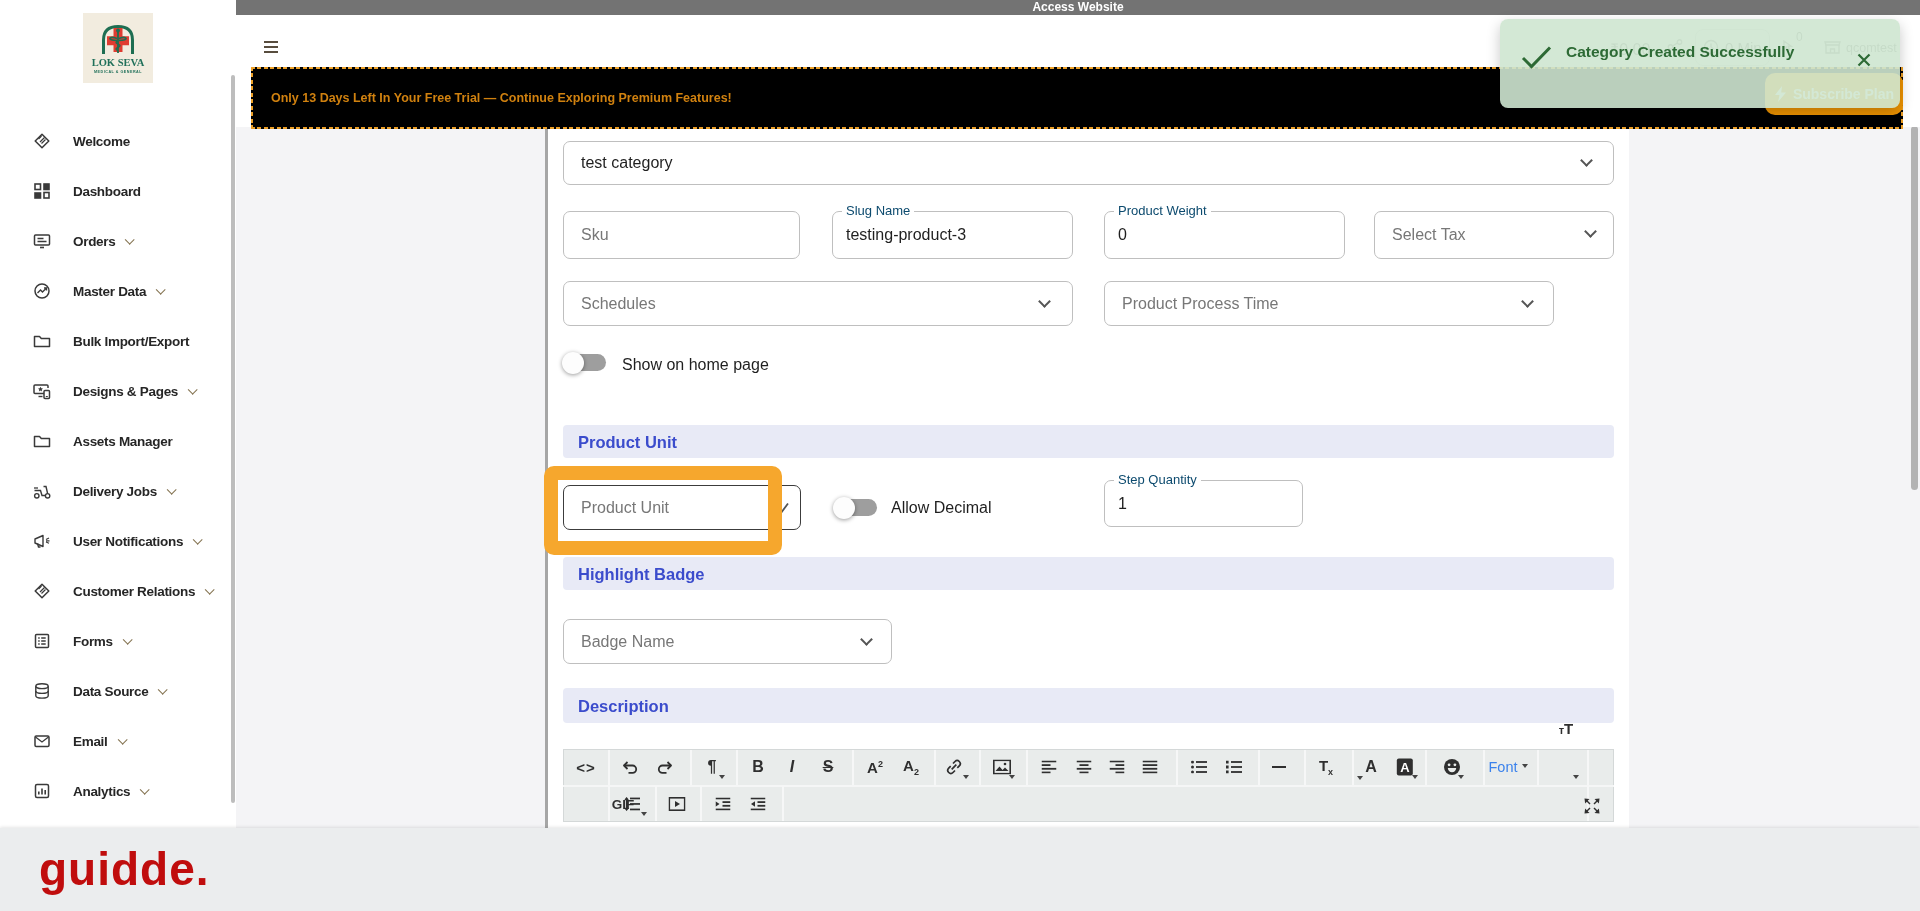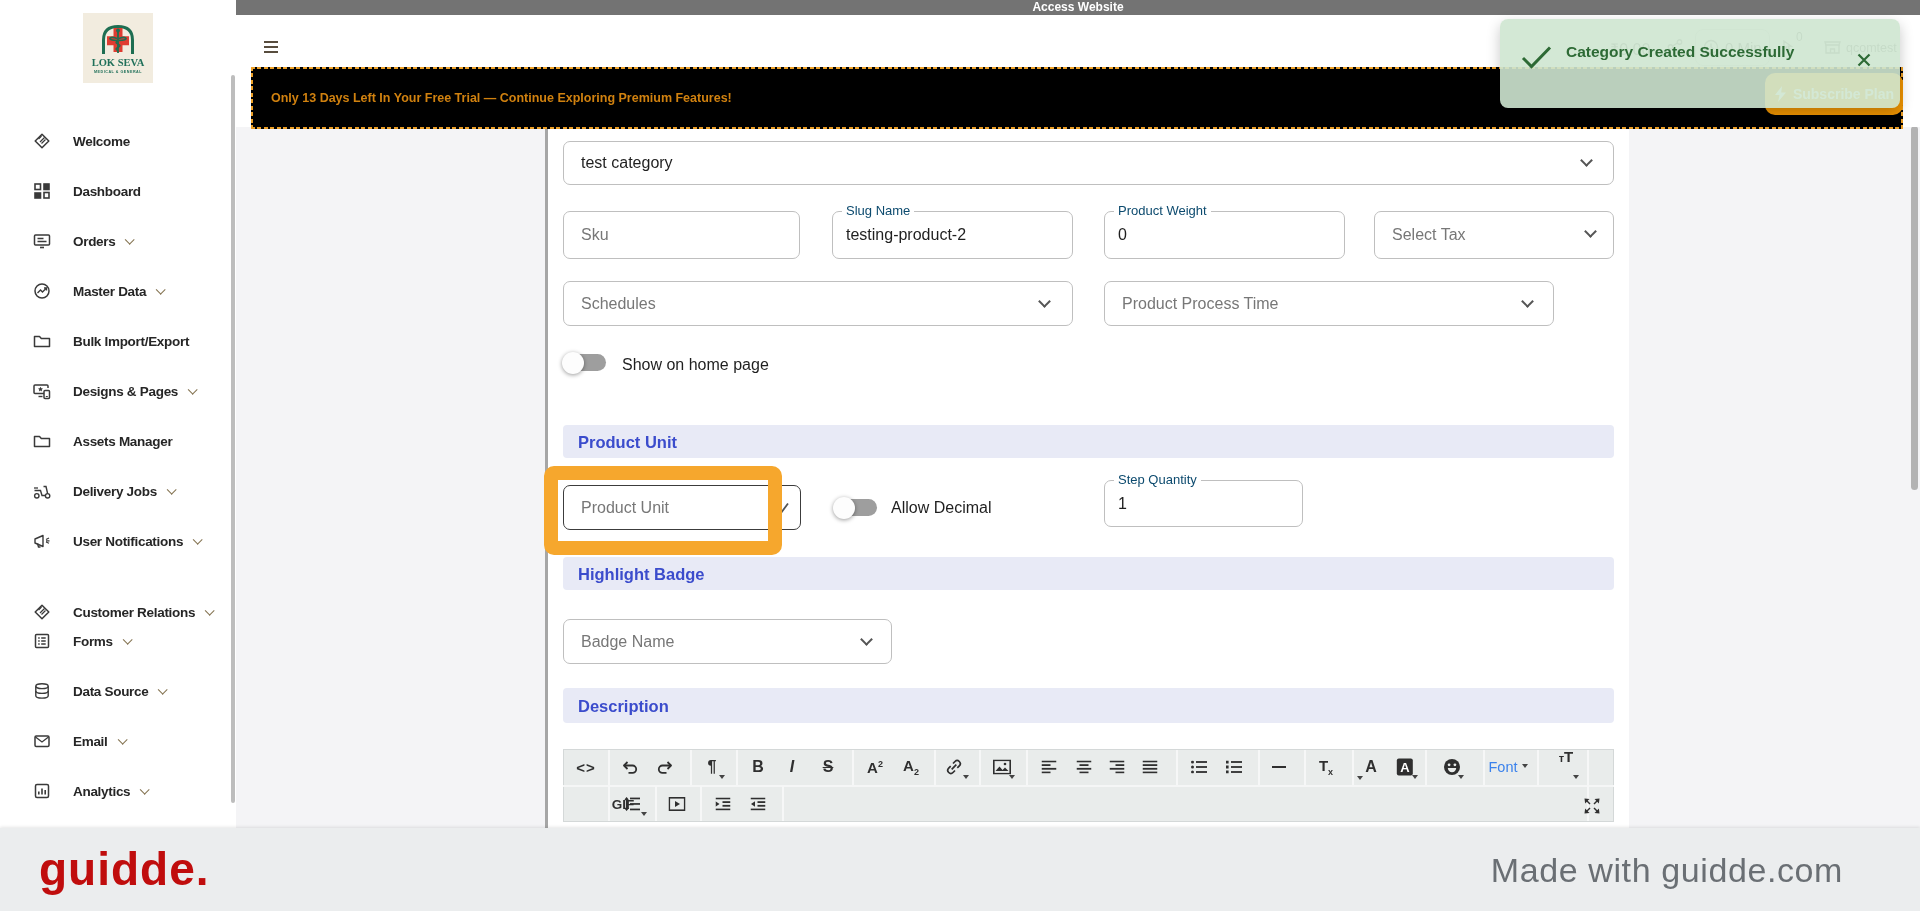--- a/index.html
+++ b/index.html
@@ -235,21 +235,21 @@
 
 <div class="navitem" style="top:529px;padding-left:48px;">
   <svg class="nav-ico" viewBox="0 0 18 18" fill="none" stroke="#3a3a3a" stroke-width="1.4">
     <path d="M2,7 v4 l8,3.5 v-11 z" stroke-linejoin="round"></path>
     <path d="M4.5,11.5 l1,3.5 h2"></path>
     <path d="M13,7.5 l3,-1.5 M13,10 l3,1.2 M13,8.8 h3.5" stroke-width="1.2"></path>
   </svg>
   <span class="nav-txt">User Notifications<span class="nav-chev"></span></span>
 </div>
 
-<div class="navitem" style="top:600px;">
+<div class="navitem" style="top:579px;">
   <svg class="nav-ico" viewBox="0 0 18 18" fill="none" stroke="#3a3a3a" stroke-width="1.5">
     <path d="M9,2.2 L15.8,9 L9,15.8 L2.2,9 Z" stroke-linejoin="round"></path>
     <path d="M5.5,7 l3,-3 M7,10 l4.5,-4.5 M8.5,11.5 l4,-4" stroke-width="1.2"></path>
   </svg>
   <span class="nav-txt">Customer Relations<span class="nav-chev"></span></span>
 </div>
 
 <div class="navitem" style="top:629px;">
   <svg class="nav-ico" viewBox="0 0 18 18" fill="none" stroke="#3a3a3a" stroke-width="1.5">
     <rect x="2.5" y="2.5" width="13" height="13" rx="1"></rect>
@@ -290,21 +290,21 @@
   <div class="field" style="left:563px; top:141px; width:1051px; height:44px;">
     <span class="ftext">test category</span>
     <span class="chev" style="right:22px; top:14px;"></span>
   </div>
 
   <div class="field" style="left:563px; top:211px; width:237px; height:48px;">
     <span class="ftext fph">Sku</span>
   </div>
   <div class="field" style="left:832px; top:211px; width:241px; height:48px;">
     <span class="flabel" style="left:9px;">Slug Name</span>
-    <span class="ftext" style="left:13px;">testing-product-2</span>
+    <span class="ftext" style="left:13px;">testing-product-3</span>
   </div>
   <div class="field" style="left:1104px; top:211px; width:241px; height:48px;">
     <span class="flabel" style="left:9px;">Product Weight</span>
     <span class="ftext" style="left:13px;">0</span>
   </div>
   <div class="field" style="left:1374px; top:211px; width:240px; height:48px;">
     <span class="ftext fph">Select Tax</span>
     <span class="chev" style="right:18px; top:15px;"></span>
   </div>
 
@@ -448,21 +448,21 @@
     <span class="tbi" style="left:1326px; top:767px;">T<sub style="font-size:9px;">x</sub></span>
     <span class="tbi" style="left:1371px; top:767px; font-size:16px;">A</span>
     <span class="tbi" style="left:1405px; top:767px; font-size:13px; background:#2f2f2f; color:#fff; padding:1px 3.5px; border-radius:2px;">A</span>
     <svg class="tbi" style="left:1452px; top:767px;" width="17" height="17" viewBox="0 0 17 17">
       <circle cx="8.5" cy="8.5" r="8" fill="#2f2f2f"></circle>
       <circle cx="5.6" cy="6.3" r="1.4" fill="#e9eceb"></circle>
       <circle cx="11.4" cy="6.3" r="1.4" fill="#e9eceb"></circle>
       <path d="M4.3,9.5 h8.4 a4.2,4.2 0 0 1 -8.4,0 z" fill="#e9eceb"></path>
     </svg>
     <span class="tbi" style="left:1503px; top:767px; font-weight:normal; font-size:14.5px; color:#3b82ec;">Font</span>
-    <span class="tbi" style="left:1566px; top:756px; font-weight:bold;"><span style="font-size:11px;">т</span>T</span>
+    <span class="tbi" style="left:1566px; top:728px; font-weight:bold;"><span style="font-size:11px;">т</span>T</span>
 
     <div class="caret" style="left:719px; top:775px;"></div>
     <div class="caret" style="left:963px; top:775px;"></div>
     <div class="caret" style="left:1009px; top:775px;"></div>
     <div class="caret" style="left:1357px; top:776px;"></div>
     <div class="caret" style="left:1412px; top:775px;"></div>
     <div class="caret" style="left:1458px; top:775px;"></div>
     <div class="caret" style="left:1522px; top:764px;"></div>
     <div class="caret" style="left:1573px; top:775px;"></div>
 
@@ -517,14 +517,13 @@
     <path d="M2,13 L10.5,21.5 L29,2.5"></path>
   </svg>
   <span class="msg">Category Created Successfully</span>
   <svg style="position:absolute; left:357px; top:34px;" width="14" height="14" viewBox="0 0 14 14" stroke="#2d6a35" stroke-width="2.2">
     <path d="M1.5,1.5 L12.5,12.5 M12.5,1.5 L1.5,12.5"></path>
   </svg>
 </div>
 
 <div id="footer">
   <div id="gl">guidde.</div>
-  <div id="mw">Made with guidde.com</div>
 </div>
 
 </body></html>

